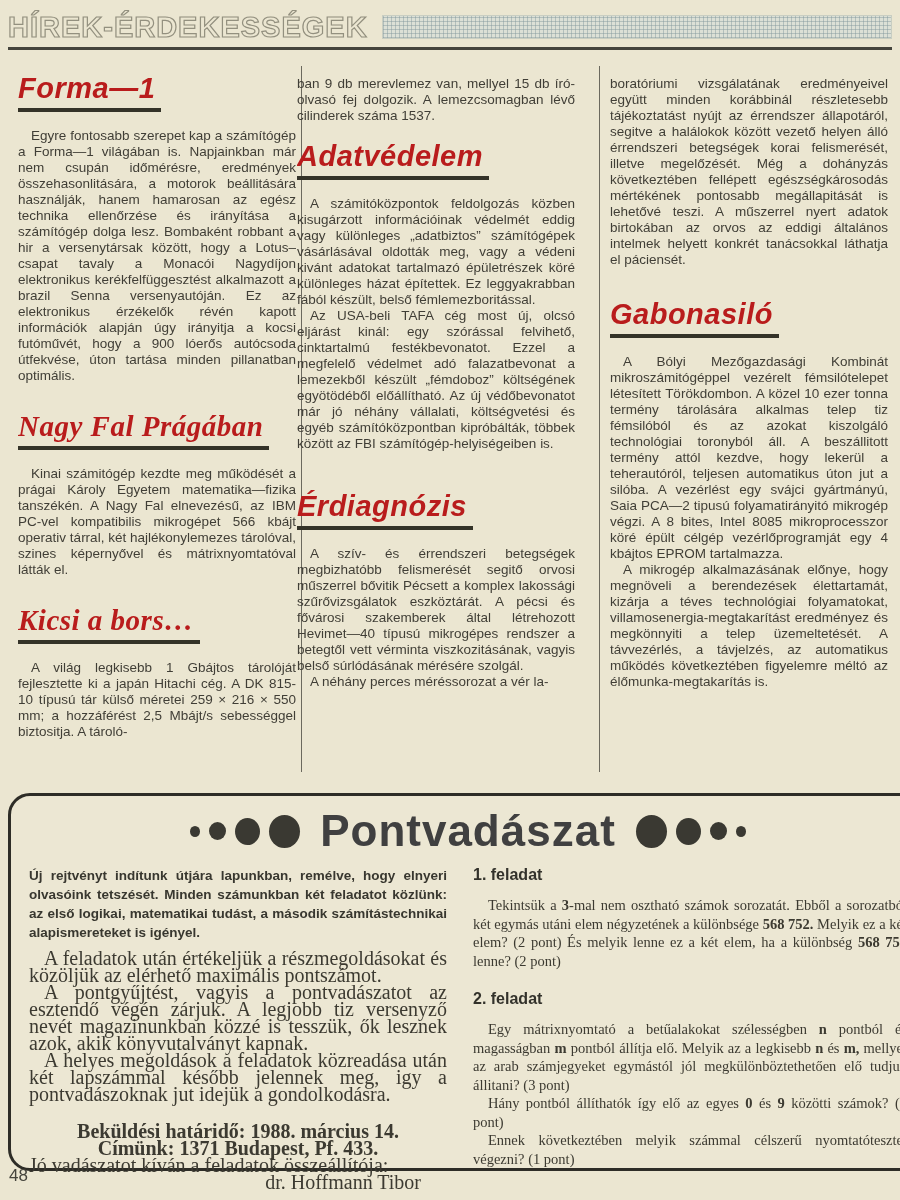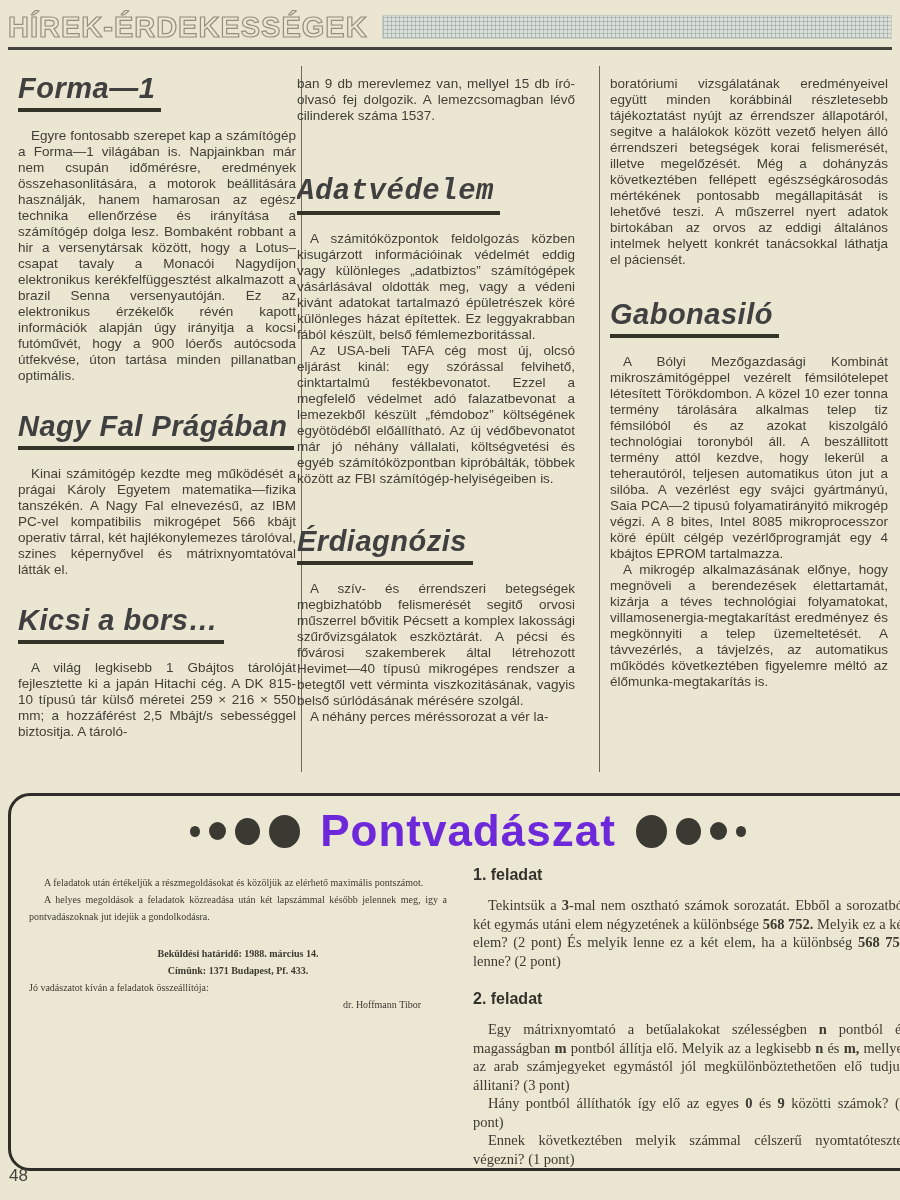--- a/index.html
+++ b/index.html
@@ -19,40 +19,40 @@
 
   
   .col{position:absolute;top:62px;height:718px;overflow:hidden;}
   .col1{left:18px;width:278px;}
   .col2{left:297px;width:278px;}
   .col3{left:610px;width:278px;}
   .colrule{position:absolute;top:66px;height:706px;width:1px;background:#6b695e;}
   .colrule-1{left:301px;}
   .colrule-2{left:599px;}
 
-  .art-title{margin:0;font-style:italic;font-weight:700;font-size:29px;color:#404040;letter-spacing:.5px;}
+  .art-title{margin:0;font-style:italic;font-weight:700;font-size:29px;color:#b91c1c;letter-spacing:.5px;}
   .art-title span{display:inline-block;border-bottom:4px solid #343328;padding-bottom:3px;padding-right:6px;}
   .body{margin:0;font-size:13.5px;line-height:16px;color:#403e36;text-align:justify;text-indent:13px;hyphens:auto;}
-  .mt-title{margin-top:26px;}
+  .mt-title{margin-top:26px;font-family:Liberation Serif, serif;}
   .mt-text{margin-top:16px;}
 
   
   .contest{position:absolute;left:8px;top:793px;width:878px;height:358px;
     border:3px solid #2e2d27;border-radius:22px;background:#ece7d3;padding:6px 18px 8px 18px;box-sizing:content-box;}
   .contest-head{display:flex;align-items:center;justify-content:center;gap:20px;height:58px;}
-  .contest-title{margin:0;font-size:44px;font-weight:700;color:#6d28d9;letter-spacing:1px;}
+  .contest-title{margin:0;font-size:44px;font-weight:700;color:#404040;letter-spacing:1px;}
   .dots{display:flex;align-items:center;gap:9px;}
   .dots i{display:inline-block;background:#3a3932;border-radius:50%;}
   .d1{width:10px;height:11px;} .d2{width:17px;height:18px;} .d3{width:25px;height:27px;} .d4{width:31px;height:33px;}
 
   .contest-cols{display:flex;gap:26px;margin-top:6px;}
   .contest-left{width:418px;}
   .contest-right{flex:1;}
   .intro{margin:0;font-size:13.5px;line-height:19px;font-weight:700;color:#38372f;text-align:justify;}
-  .serif{font-family:"Liberation Serif",serif;font-size:10px;line-height:17px;color:#3c3a31;text-align:justify;margin:0;}
+  .serif{font-family:"Liberation Serif",serif;font-size:20px;line-height:17px;color:#3c3a31;text-align:justify;margin:0;}
   .ind{text-indent:15px;}
   .first-serif{margin-top:8px;}
   .center{text-align:center;font-weight:700;text-indent:0;}
   .mt6{margin-top:20px;}
   .sig{text-align:right;text-indent:0;padding-right:26px;}
   .task-heading{margin:0 0 12px 0;font-size:16px;font-weight:700;color:#33322b;font-family:"Liberation Sans",sans-serif;}
   .task-heading.second{margin-top:20px;}
   .task-body{font-size:14.5px;line-height:18.5px;}
   .task-body b{font-weight:700;}
 
@@ -83,21 +83,21 @@
     </article>
     <article>
       <h2 class="art-title mt-title"><span>Kicsi a bors…</span></h2>
       <p class="body mt-text">A világ legkisebb 1 Gbájtos tárolóját fejlesztette ki a japán Hitachi cég. A DK 815-10 típusú tár külső méretei 259 × 216 × 550 mm; a hozzáférést 2,5 Mbájt/s sebességgel biztositja. A tároló-</p>
     </article>
   </section>
 
   <section class="col col2">
     <p class="body" style="margin-top:14px;text-indent:0;">ban 9 db merevlemez van, mellyel 15 db író-olvasó fej dolgozik. A lemezcsomagban lévő cilinderek száma 1537.</p>
     <article>
-      <h2 class="art-title" style="margin-top:51px;font-family:Liberation Mono, monospace;"><span>Adatvédelem</span></h2>
+      <h2 class="art-title" style="margin-top:16px;"><span>Adatvédelem</span></h2>
       <p class="body mt-text">A számitóközpontok feldolgozás közben kisugárzott információinak védelmét eddig vagy különleges „adatbiztos” számítógépek vásárlásával oldották meg, vagy a védeni kivánt adatokat tartalmazó épületrészek köré különleges házat építettek. Ez leggyakrabban fából készült, belső fémlemezboritással.</p>
       <p class="body">Az USA-beli TAFA cég most új, olcsó eljárást kinál: egy szórással felvihető, cinktartalmú festékbevonatot. Ezzel a megfelelő védelmet adó falazatbevonat a lemezekből készült „fémdoboz” költségének egyötödéből előállítható. Az új védőbevonatot már jó néhány vállalati, költségvetési és egyéb számítóközpontban kipróbálták, többek között az FBI számítógép-helyiségeiben is.</p>
     </article>
     <article>
       <h2 class="art-title" style="margin-top:38px;"><span>Érdiagnózis</span></h2>
       <p class="body mt-text">A szív- és érrendszeri betegségek megbizhatóbb felismerését segitő orvosi műszerrel bővitik Pécsett a komplex lakossági szűrővizsgálatok eszköztárát. A pécsi és fővárosi szakemberek által létrehozott Hevimet—40 típusú mikrogépes rendszer a betegtől vett vérminta viszkozitásának, vagyis belső súrlódásának mérésére szolgál.</p>
       <p class="body">A néhány perces méréssorozat a vér la-</p>
     </article>
   </section>
 
@@ -121,21 +121,23 @@
       <h2 class="contest-title">Pontvadászat</h2>
       <span class="dots">
         <i class="d4"></i>
           <i class="d3"></i>
           <i class="d2"></i>
           <i class="d1"></i>
       </span>
     </div>
     <div class="contest-cols">
       <div class="contest-left">
+        <p class="intro">Új rejtvényt indítunk útjára lapunkban, remélve, hogy elnyeri olvasóink tetszését. Minden számunkban két feladatot közlünk: az első logikai, matematikai tudást, a második számítástechnikai alapismereteket is igényel.</p>
         <p class="serif ind first-serif">A feladatok után értékeljük a részmegoldásokat és közöljük az elérhető maximális pontszámot.</p>
+        <p class="serif ind">A pontgyűjtést, vagyis a pontvadászatot az esztendő végén zárjuk. A legjobb tiz versenyző nevét magazinunkban közzé is tesszük, ők lesznek azok, akik könyvutalványt kapnak.</p>
         <p class="serif ind">A helyes megoldások a feladatok közreadása után két lapszámmal később jelennek meg, igy a pontvadászoknak jut idejük a gondolkodásra.</p>
         <p class="serif center mt6">Beküldési határidő: 1988. március 14.</p>
         <p class="serif center">Címünk: 1371 Budapest, Pf. 433.</p>
         <p class="serif">Jó vadászatot kíván a feladatok összeállítója:</p>
         <p class="serif sig">dr. Hoffmann Tibor</p>
       </div>
       <div class="contest-right">
         <h3 class="task-heading">1. feladat</h3>
         <p class="serif ind task-body"><span>Tekintsük a </span><b>3</b><span>-mal nem osztható számok sorozatát. Ebből a sorozatból két egymás utáni elem négyzetének a különbsége </span><b>568 752.</b><span> Melyik ez a két elem? (2 pont) És melyik lenne ez a két elem, ha a különbség </span><b>568 755</b><span> lenne? (2 pont)</span></p>
         <h3 class="task-heading second">2. feladat</h3>

